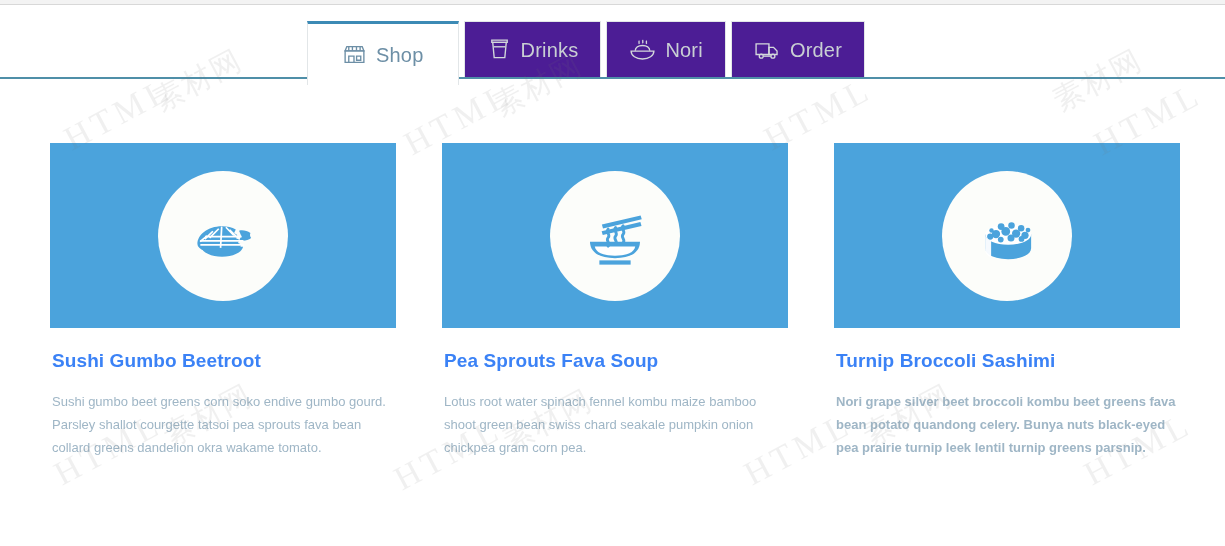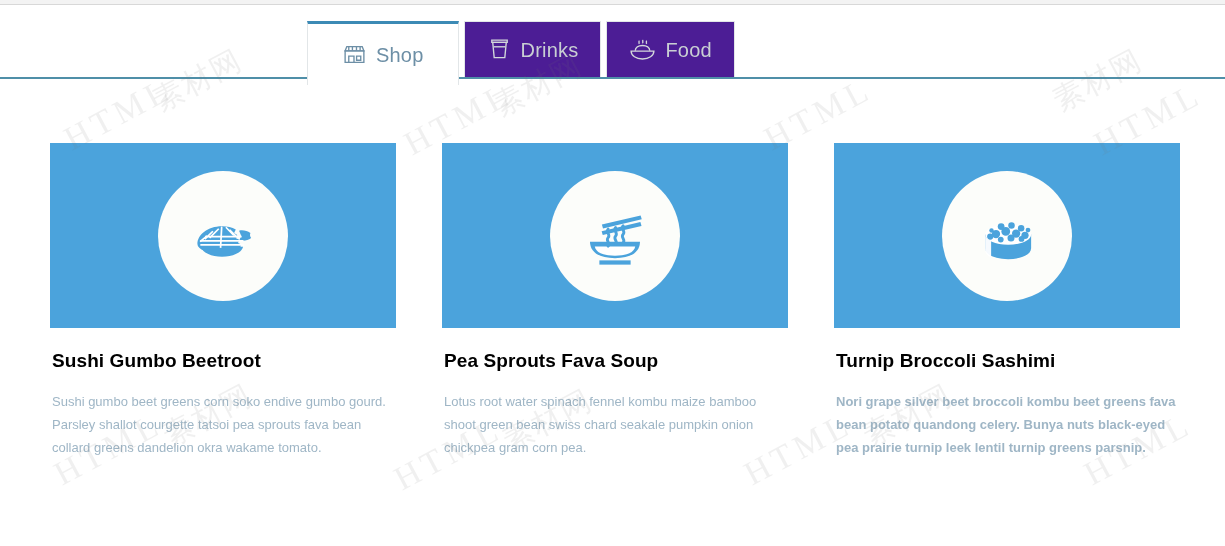--- a/index.html
+++ b/index.html
@@ -137,21 +137,21 @@
     display: flex;
     align-items: center;
     justify-content: center;
   }
   .media-circle svg { display: block; }
 
   .card-title {
     margin: 22px 0 0 2px;
     font-size: 19px;
     font-weight: bold;
-    color: #000000;
+    color: #3b82f6;
     letter-spacing: 0.1px;
     line-height: 1.2;
   }
   .card-text {
     margin: 17px 0 0 2px;
     font-size: 13px;
     line-height: 1.78;
     color: #9fb6c6;
     font-weight: 400;
   }
@@ -190,24 +190,36 @@
     </div>
 
     <div class="tab">
       <span class="tab-icon">
         <svg width="27" height="25" viewBox="0 0 26 24" fill="none" stroke="#d3d8db" stroke-width="1.3">
           <path d="M2 13.5h22c0 4.6-4.9 7.6-11 7.6S2 18.1 2 13.5z"></path>
           <path d="M6 13.3c0-3.3 3.1-5.2 7-5.2s7 1.9 7 5.2"></path>
           <path d="M10 6.6c-1-1 .3-2.1-.6-3.1M13.6 6c-1-1 .3-2.1-.6-3.1M17.1 6.6c-1-1 .3-2.1-.6-3.1"></path>
         </svg>
       </span>
-      <span class="tab-label">Food</span>
-    </div>
-
-
+      <span class="tab-label">Nori</span>
+    </div>
+
+
+    <div class="tab">
+      <span class="tab-icon">
+        <svg width="27" height="25" viewBox="0 0 26 24" fill="none" stroke="#d3d8db" stroke-width="1.3">
+          <path d="M2 6.6h12.4v10.2H2z"></path>
+          <path d="M14.4 9.9h4.4l3.4 3.6v3.3h-7.8z"></path>
+          <circle cx="7" cy="18.4" r="1.9"></circle>
+          <circle cx="18.2" cy="18.4" r="1.9"></circle>
+          <path d="M9 18.4h7.2"></path>
+        </svg>
+      </span>
+      <span class="tab-label">Order</span>
+    </div>
 
   </div>
 </div>
 
 <div class="cards">
 
   <div class="card">
     <div class="card-media">
       <div class="media-circle">
         <span>

